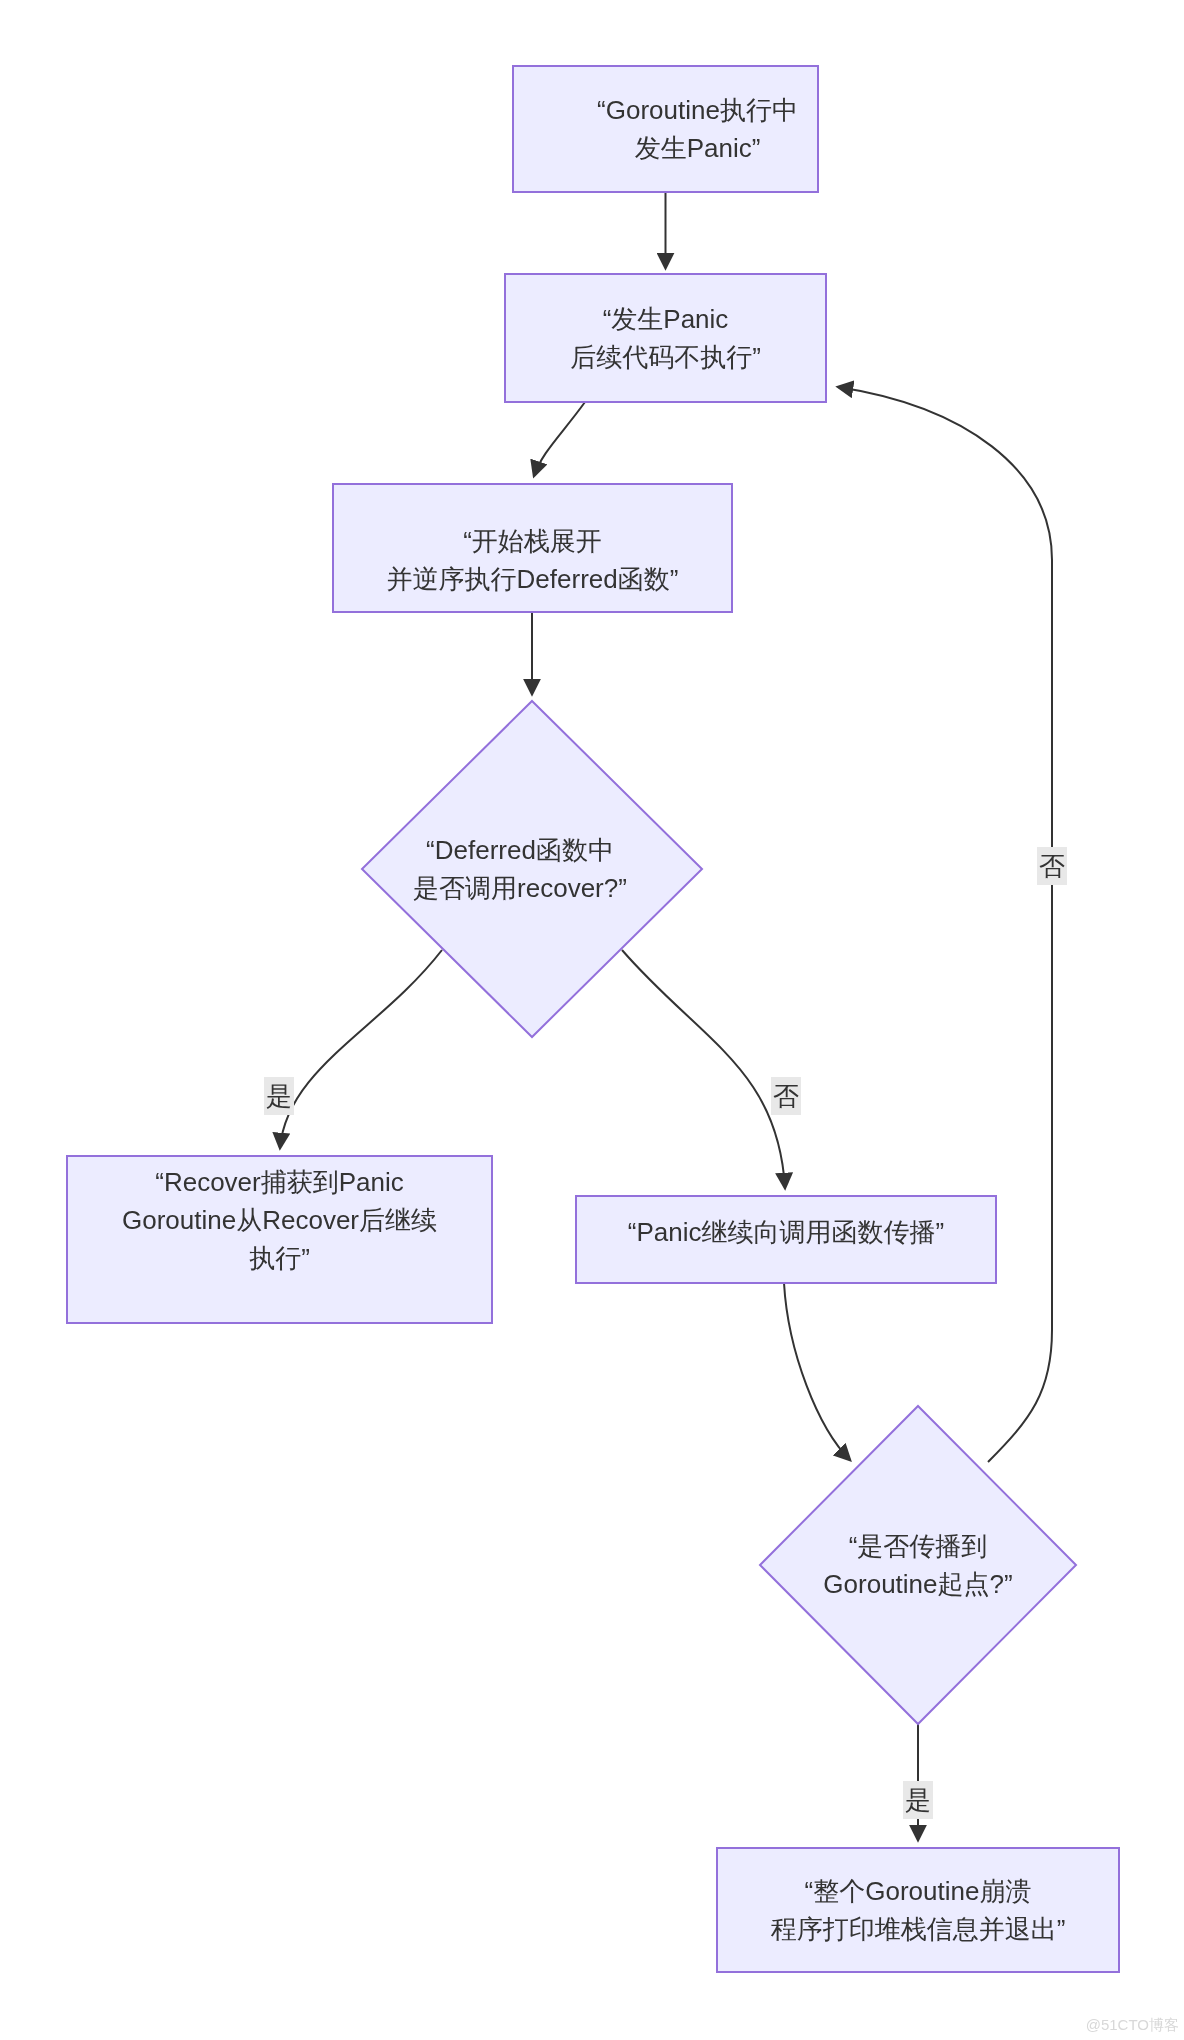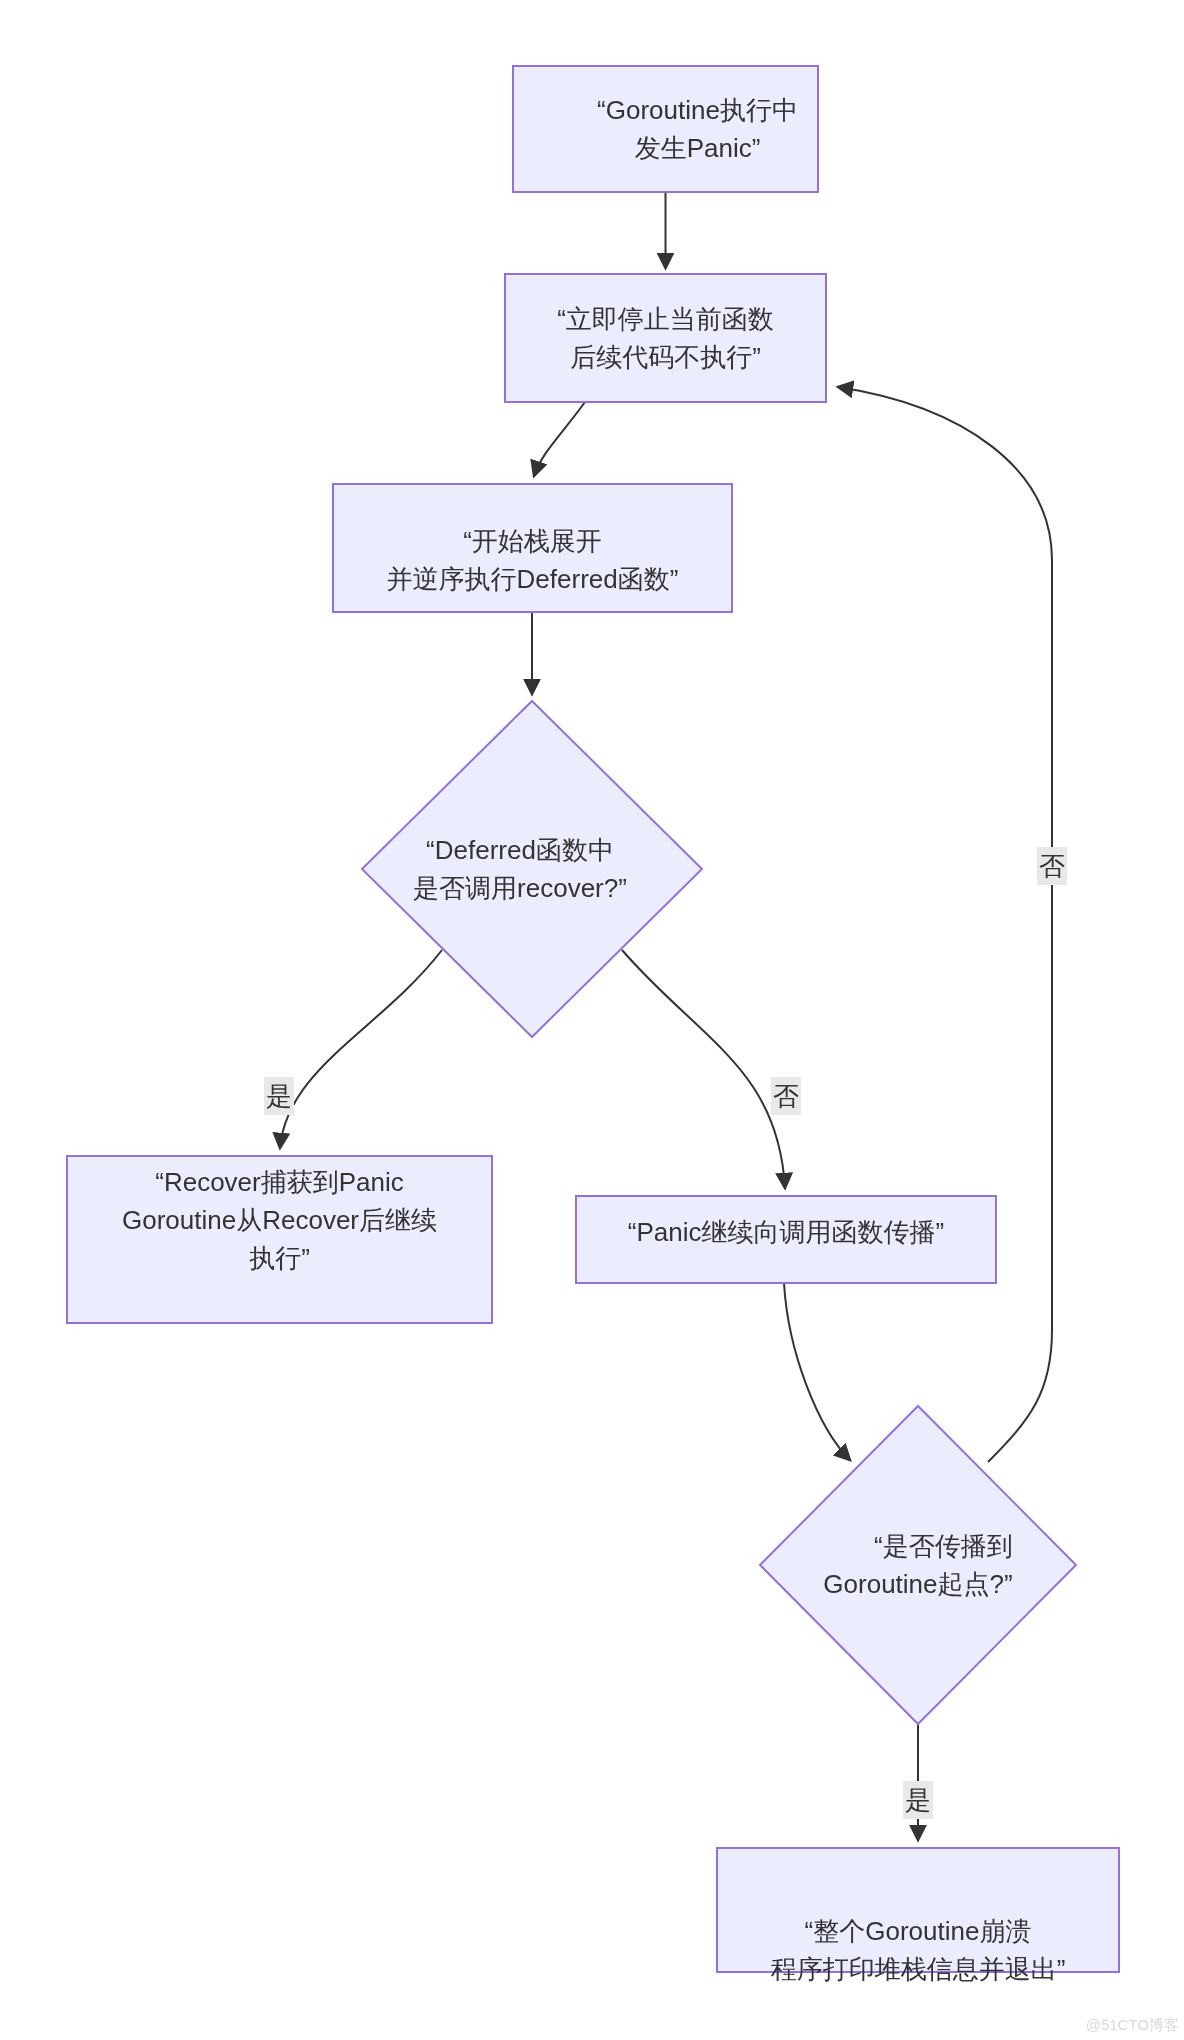--- a/index.html
+++ b/index.html
@@ -73,39 +73,39 @@
     <polygon class="node-shape" points="532,701 702,869 532,1037 362,869"></polygon>
     <rect class="node-shape" x="67" y="1156" width="425" height="167"></rect>
     <rect class="node-shape" x="576" y="1196" width="420" height="87"></rect>
     <polygon class="node-shape" points="918,1406 1076,1565 918,1724 760,1565"></polygon>
     <rect class="node-shape" x="717" y="1848" width="402" height="124"></rect>
   </svg>
 
   <div class="node-label" style="left:513px;top:66px;width:305px;height:126px;padding-left:32px;">“Goroutine执行中
 发生Panic”</div>
 
-  <div class="node-label" style="left:505px;top:274px;width:321px;height:128px;">“立即停止当前函数
+  <div class="node-label" style="left:505px;top:274px;width:321px;height:128px;">“发生Panic
 后续代码不执行”</div>
 
   <div class="node-label" style="left:333px;top:484px;width:399px;height:152px;">“开始栈展开
 并逆序执行Deferred函数”</div>
 
   <div class="node-label" style="left:350px;top:701px;width:340px;height:336px;">“Deferred函数中
 是否调用recover?”</div>
 
   <div class="node-label" style="left:67px;top:1156px;width:425px;height:128px;">“Recover捕获到Panic
 Goroutine从Recover后继续
 执行”</div>
 
   <div class="node-label" style="left:576px;top:1196px;width:420px;height:72px;">“Panic继续向调用函数传播”</div>
 
-  <div class="node-label" style="left:760px;top:1406px;width:316px;height:318px;text-align:right;">“是否传播到
+  <div class="node-label" style="left:760px;top:1406px;width:316px;height:318px;">“是否传播到
 Goroutine起点?”</div>
 
-  <div class="node-label" style="left:717px;top:1848px;width:402px;height:124px;margin-top:40px;">“整个Goroutine崩溃
+  <div class="node-label" style="left:717px;top:1848px;width:402px;height:124px;">“整个Goroutine崩溃
 程序打印堆栈信息并退出”</div>
 
   <span class="edge-label" style="left:279px;top:1096px;">是</span>
   <span class="edge-label" style="left:786px;top:1096px;">否</span>
   <span class="edge-label" style="left:1052px;top:866px;">否</span>
   <span class="edge-label" style="left:918px;top:1800px;">是</span>
 
   <span class="watermark">@51CTO博客</span>
 
 </div>

